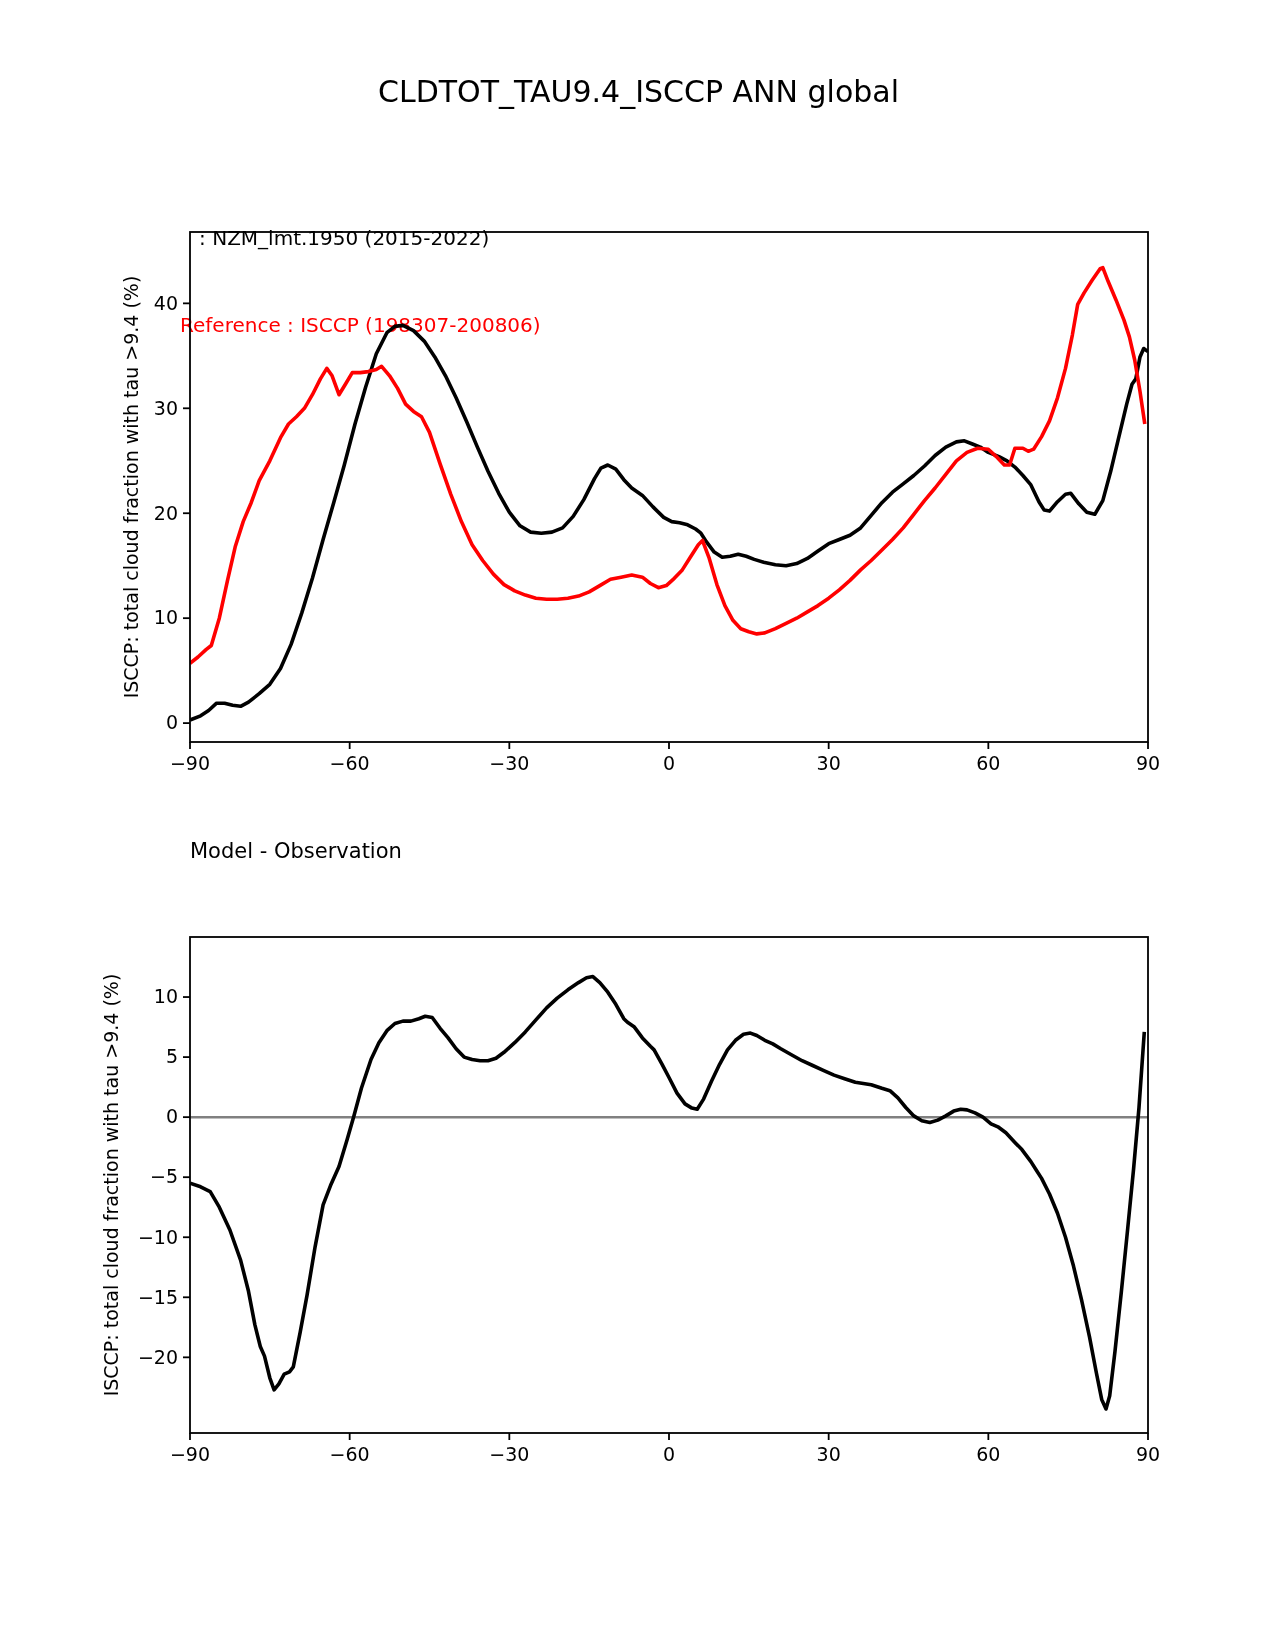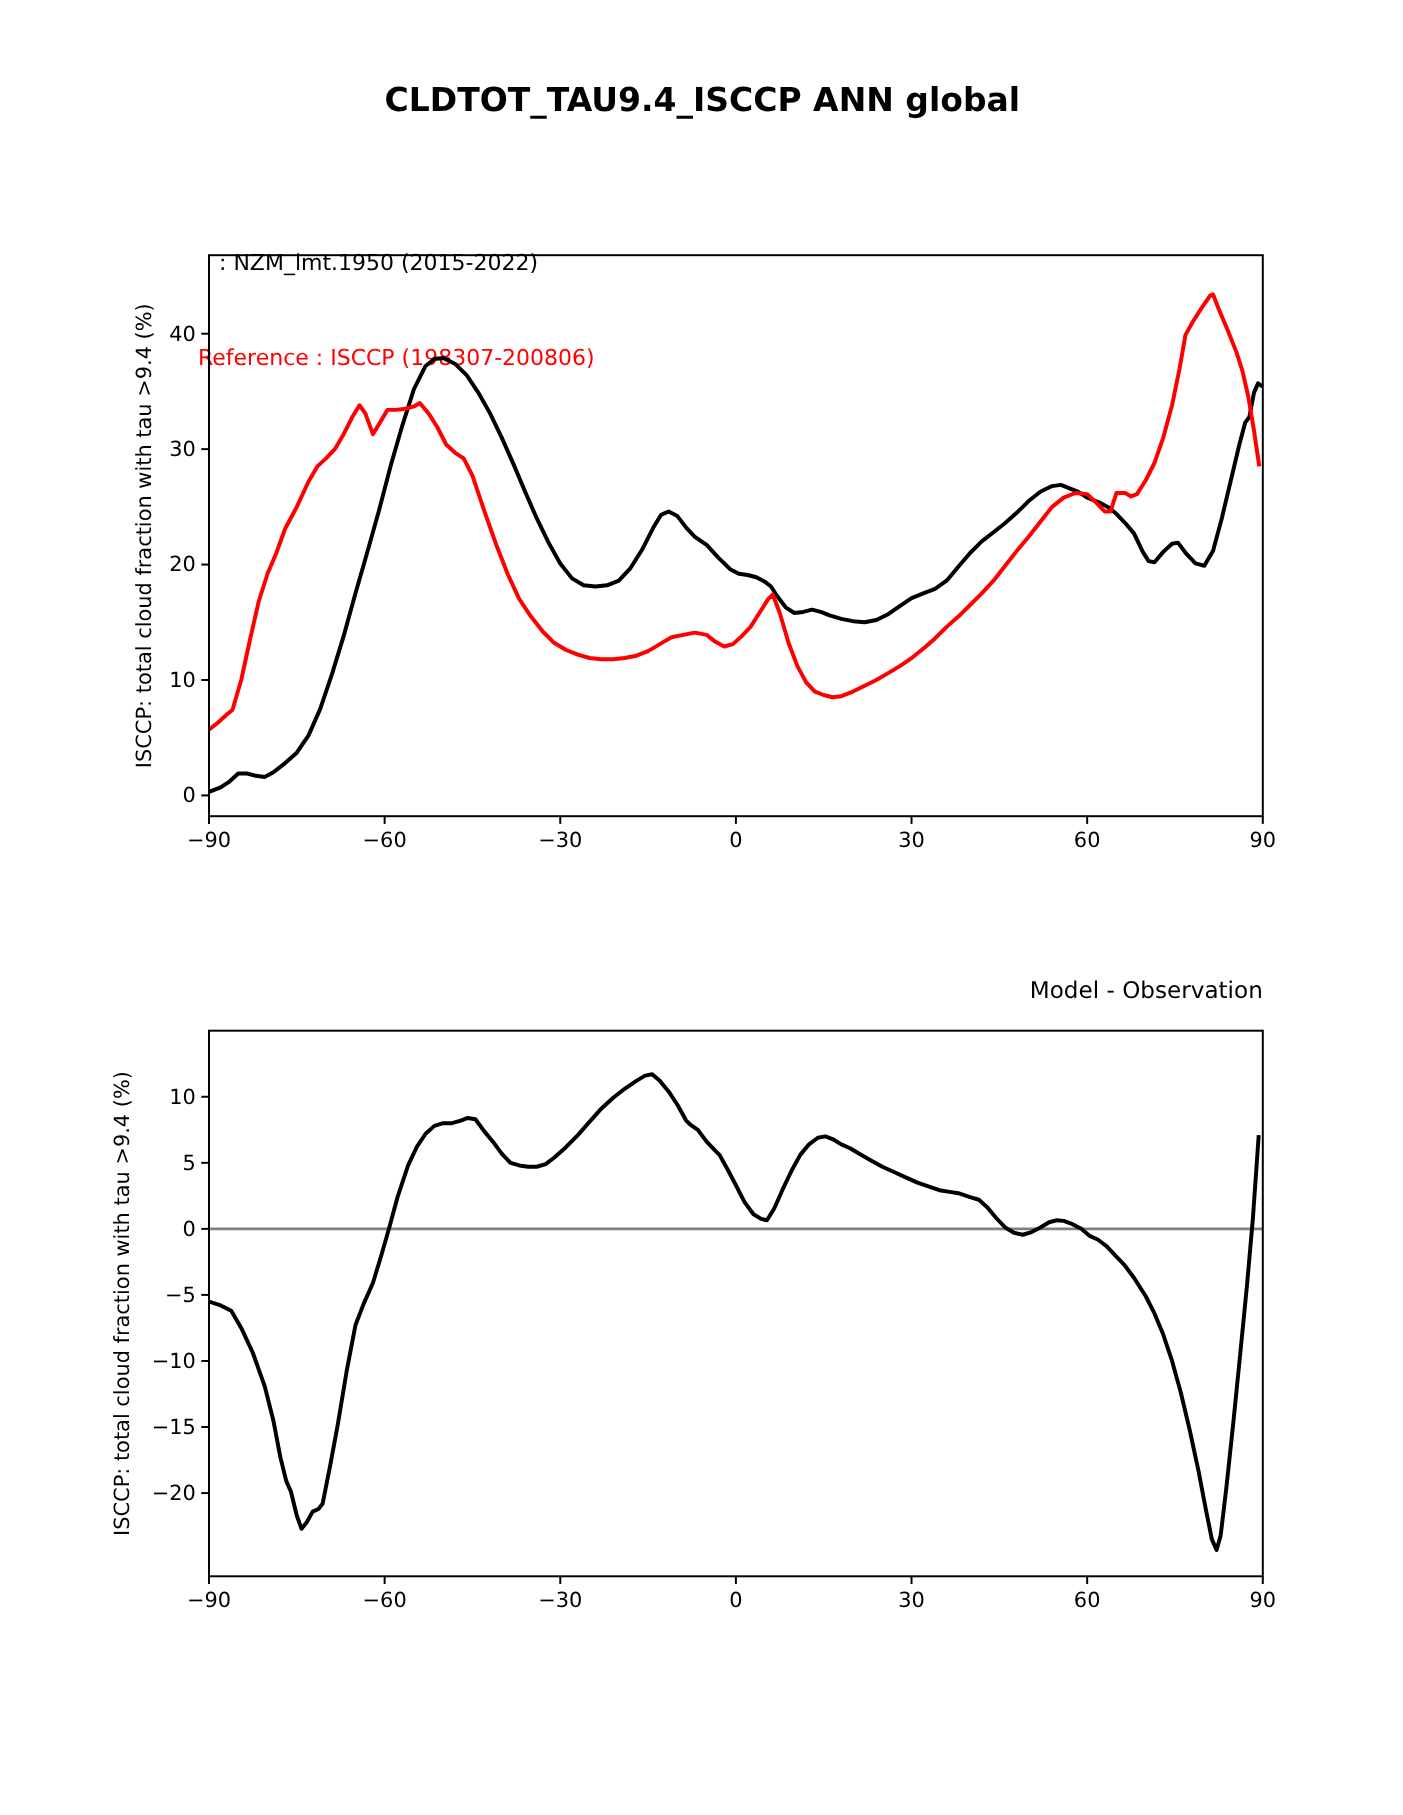--- a/index.html
+++ b/index.html
@@ -1,25 +1,25 @@
 <!DOCTYPE html>
 <html><head>
 <meta charset="utf-8">
 <style>
   html,body{margin:0;padding:0;background:#ffffff;}
   .page{position:relative;width:1275px;height:1650px;background:#ffffff;
         font-family:"DejaVu Sans",sans-serif;color:#000;overflow:hidden;}
   .suptitle{position:absolute;left:2px;right:0;top:74px;text-align:center;
-            font-size:30px;line-height:36px;font-weight:bold;}
+            font-size:30px;line-height:36px;}
   .legend{position:absolute;left:180px;top:166px;font-size:20px;line-height:29px;
           white-space:pre;}
   .legend .ref{color:#ff0000;}
   .ylab{position:absolute;transform:translate(-50%,-50%) rotate(-90deg);
         white-space:nowrap;font-size:19px;}
-  .subtitle2{position:absolute;left:190px;width:958px;top:888px;text-align:right;
+  .subtitle2{position:absolute;left:190px;width:958px;top:839px;text-align:left;
              font-size:21px;}
   svg.fig{position:absolute;left:0;top:0;}
   svg.fig text{font-family:"DejaVu Sans",sans-serif;font-size:19px;fill:#000;}
 </style>
 </head>
 <body>
 
 <div class="page">
 
   <div class="suptitle">CLDTOT_TAU9.4_ISCCP ANN global</div>

